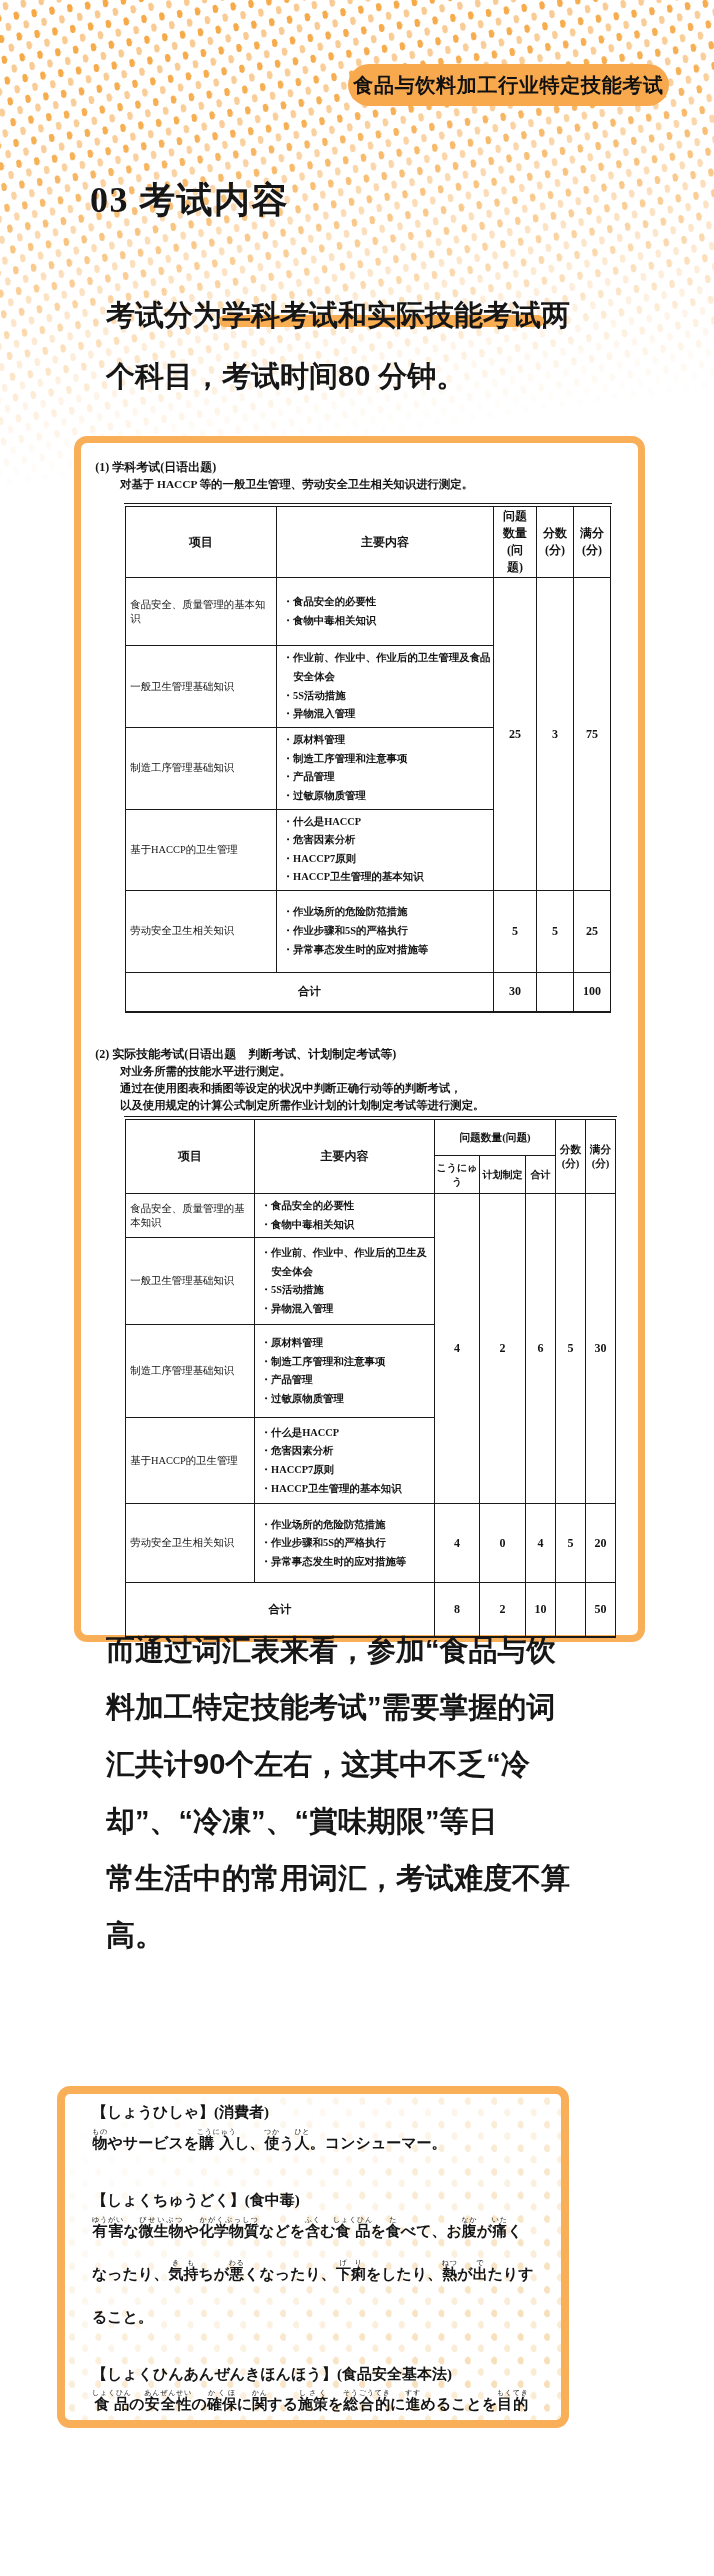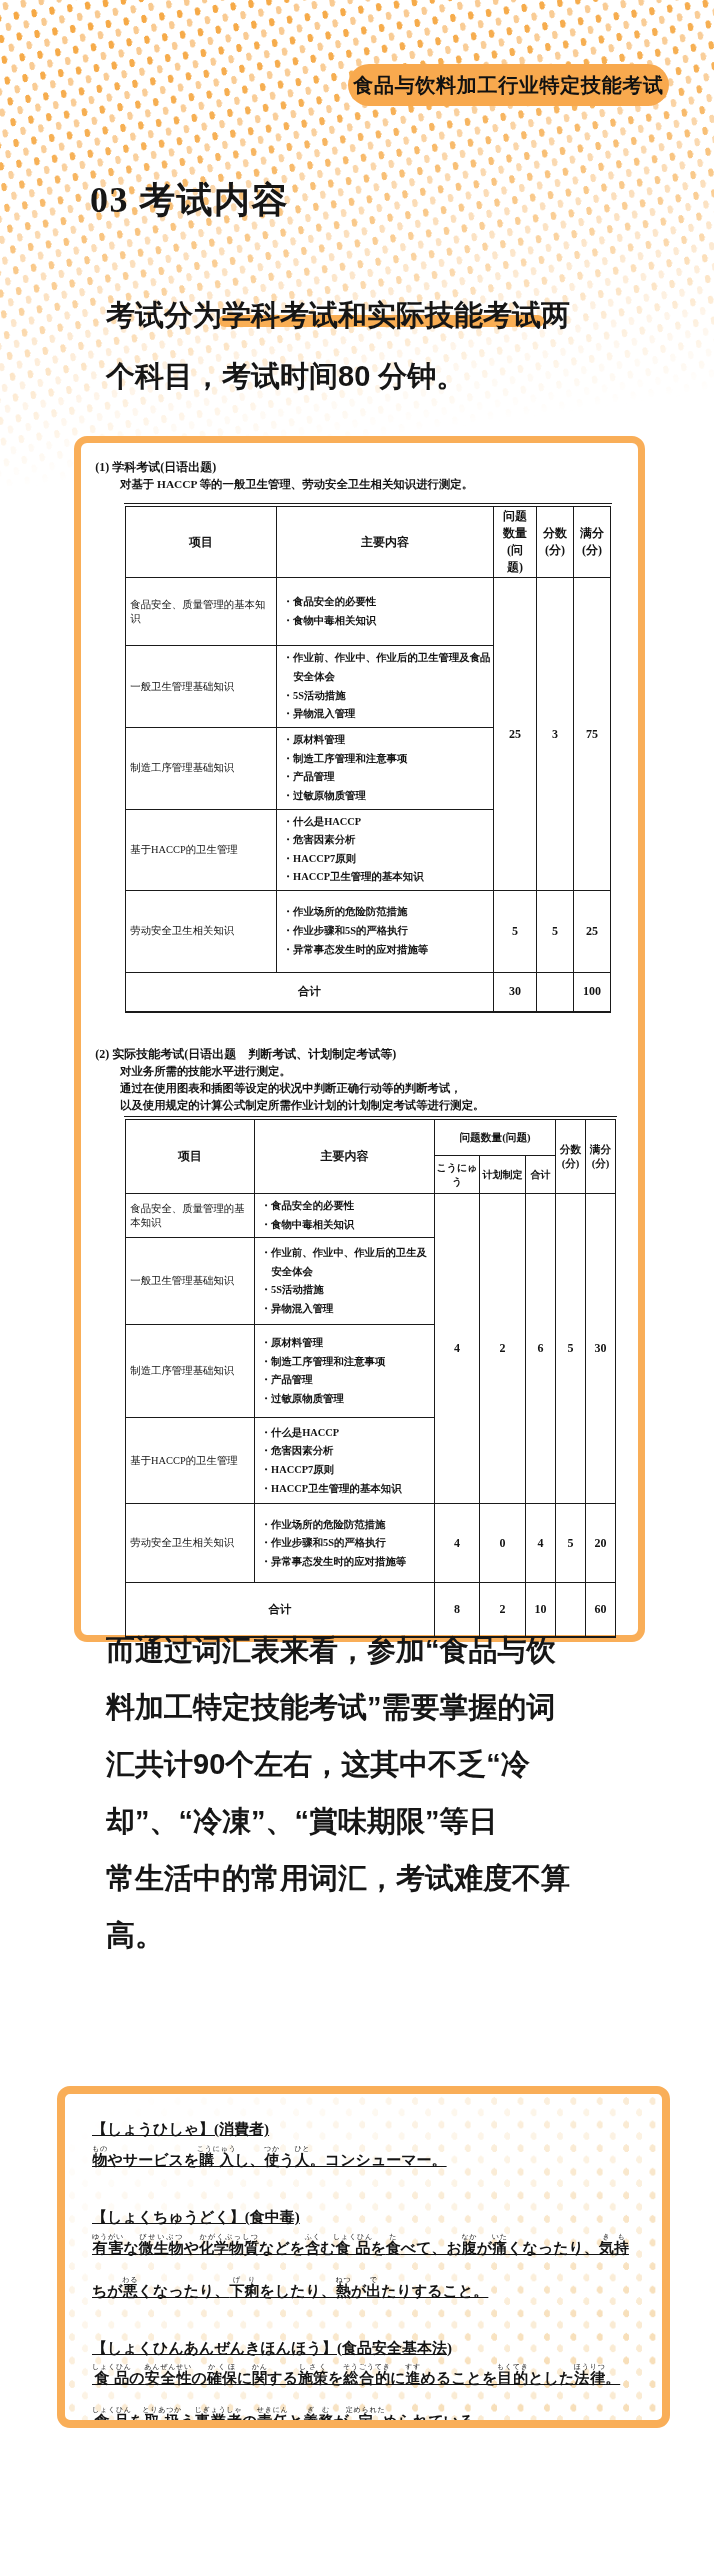--- a/index.html
+++ b/index.html
@@ -49,21 +49,21 @@
   .hl::after {
     content:''; position:absolute; left:-2.9px; right:-2.9px; bottom:4.3px; height:12px;
     background:#F9AE54; border-radius:6.4px; z-index:-1;
   }
   
   .box {
     position:absolute; background:#ffffff;
     border:7.9px solid #F9AE58; border-radius:13px;
   }
   .box1 { left:74px; top:427px; width:571px; height:1206px; padding:15.7px 0 0 0;margin-top:9px; }
-  .box2 { left:57px; top:2086px; width:613px; height:342px; border-width:8.6px; padding:25px 27px; overflow:hidden;text-decoration:underline; }
+  .box2 { left:57px; top:2086px; width:512px; height:342px; border-width:8.6px; padding:8px 27px; overflow:hidden; }
   .box2-dots {
     position:absolute; inset:0; border-radius:4.3px; pointer-events:none;
     background-image:
       radial-gradient(4.3px 5.4px at 7.1px 7.1px, #F7DFBA 68%, transparent 73%),
       radial-gradient(4.3px 5.4px at 7.1px 7.1px, #FAEBD3 68%, transparent 73%);
     background-size:26.4px 23.6px, 26.4px 23.6px;
     background-position:0 0, 13px 11.4px;
     -webkit-mask-image:linear-gradient(to bottom right, transparent 6%, rgba(0,0,0,.55) 45%, #000 82%);
     mask-image:linear-gradient(to bottom right, transparent 6%, rgba(0,0,0,.55) 45%, #000 82%);
   }
@@ -295,21 +295,21 @@
         <td class="num">4</td>
         <td class="num">5</td>
         <td class="num">20</td>
       </tr>
       <tr style="height:54px">
         <td class="tot" colspan="2">合计</td>
         <td class="num">8</td>
         <td class="num">2</td>
         <td class="num">10</td>
         <td class="num"></td>
-        <td class="num">60</td>
+        <td class="num">50</td>
       </tr>
     </tbody>
       </table>
   </section>
 
   <div class="para para2">
     <div class="pline">而通过词汇表来看，参加“食品与饮</div>
     <div class="pline">料加工特定技能考试”需要掌握的词</div>
     <div class="pline">汇共计90个左右，这其中不乏“冷</div>
     <div class="pline">却”、“冷凍”、“賞味期限”等日</div>

